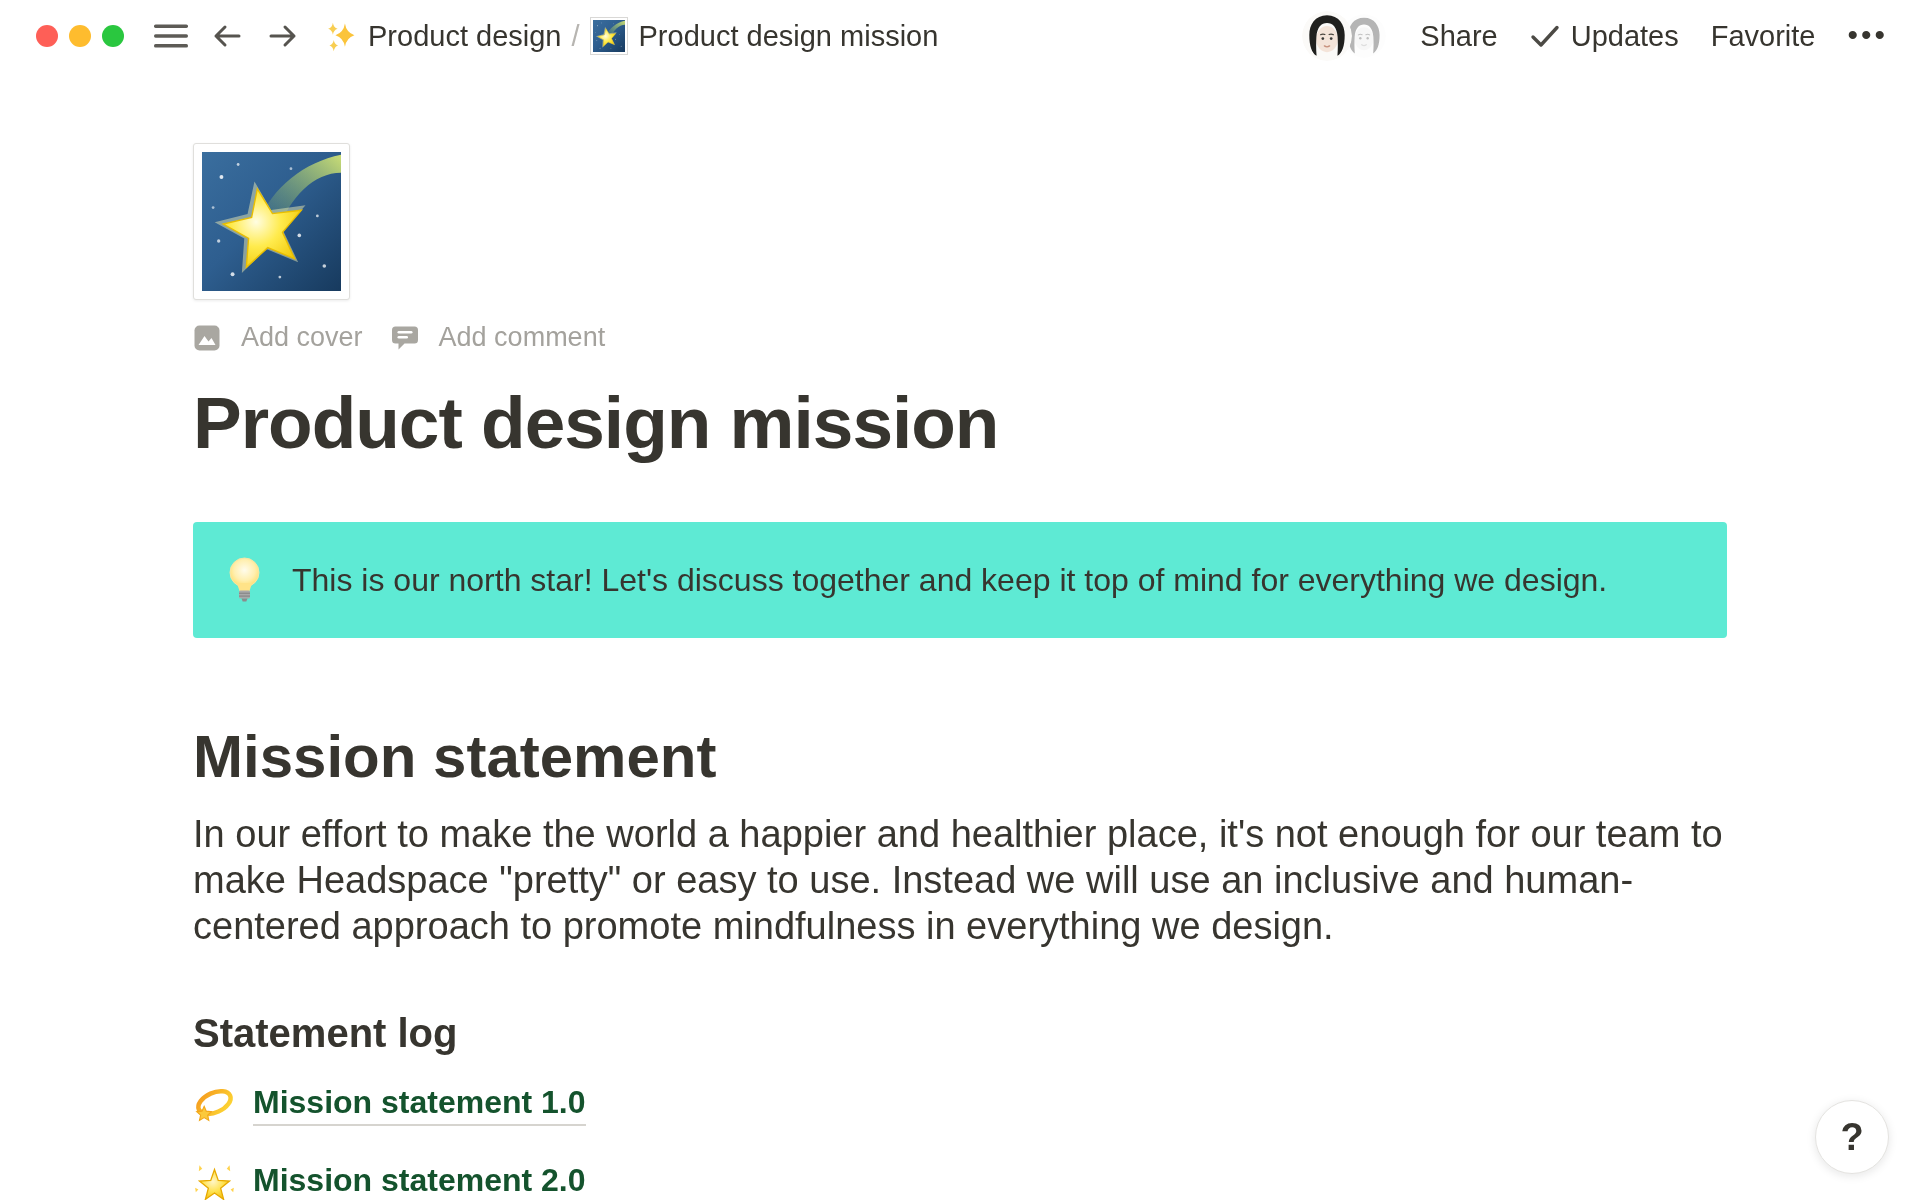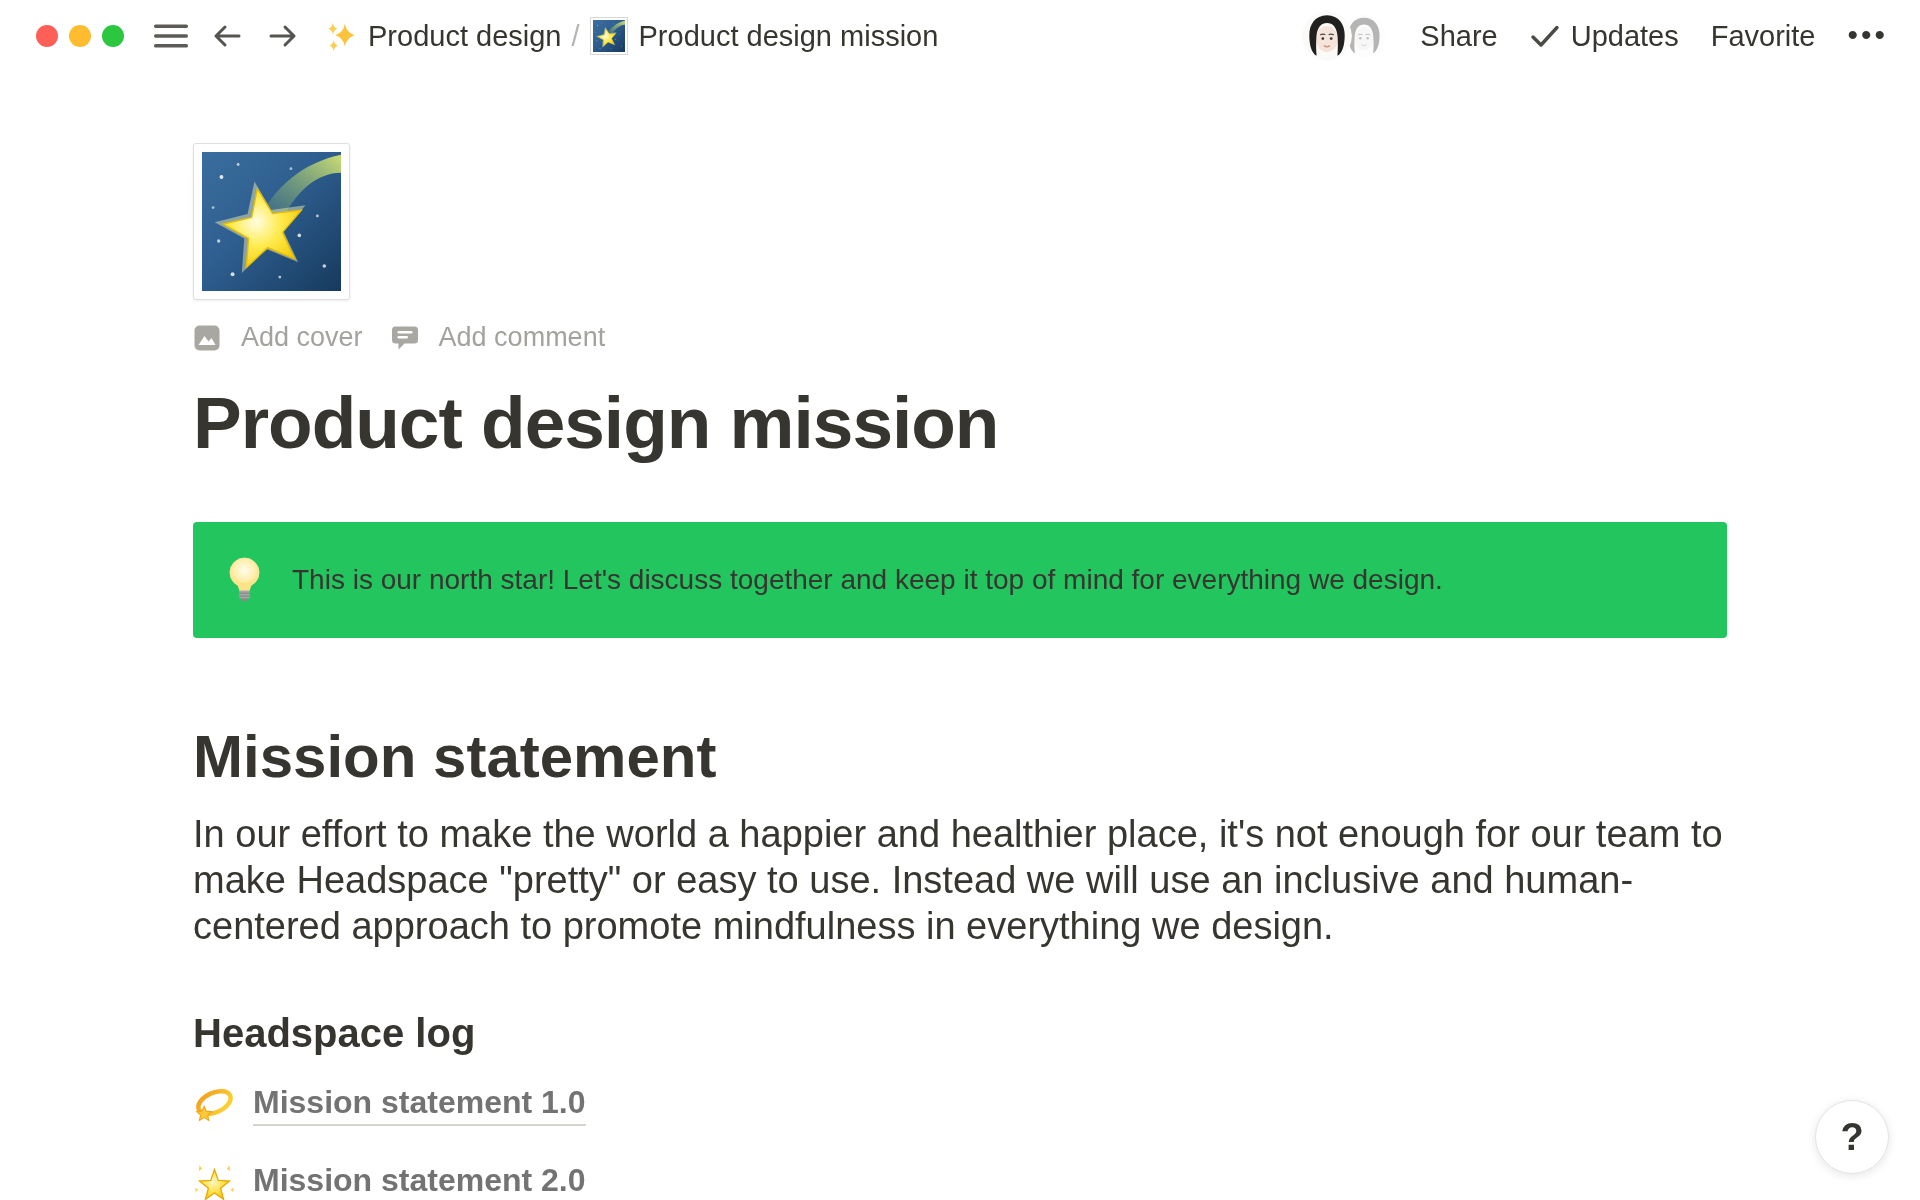--- a/index.html
+++ b/index.html
@@ -46,33 +46,33 @@
     padding:8px; box-shadow:0 1px 3px rgba(15,15,15,.08); cursor:pointer;
   }
   .page-icon-box svg { width:100%; height:100%; display:block; }
 
   .page-actions { display:flex; align-items:center; gap:28px; margin-top:22px; color:#A4A29D; font-size:27px; }
   .page-action { display:flex; align-items:center; gap:20px; color:#A4A29D; border-radius:4px; }
 
   .page-title { font-size:73px; font-weight:700; letter-spacing:-1px; margin-top:28px; color:#37352F; }
 
   .callout {
-    margin-top:58px; height:116px; background:#22c55e; border-radius:4px;
-    display:flex; align-items:center; gap:32px; padding:0 36px; font-size:28px; line-height:1.45;
+    margin-top:58px; height:116px; background:#5eead4; border-radius:4px;
+    display:flex; align-items:center; gap:32px; padding:0 36px; font-size:32px; line-height:1.45;
   }
   .callout .bulb { width:31px; height:46px; flex:none; }
 
   .h-mission { font-size:60px; font-weight:700; margin-top:84px; }
   .p-mission { font-size:38px; line-height:46px; margin-top:20px; }
 
   .h-log { font-size:40px; font-weight:700; margin-top:62px; }
 
   .page-link { display:flex; align-items:center; gap:17px; margin-top:20px; height:58px; width:max-content; cursor:pointer; }
   .page-link .ico { width:43px; height:43px; flex:none; }
-  .link-text { font-size:32px; font-weight:600; color:#737373; border-bottom:2px solid #D6D4CF; padding-bottom:3px; }
+  .link-text { font-size:32px; font-weight:600; color:#14532d; border-bottom:2px solid #D6D4CF; padding-bottom:3px; }
 
   .help-button {
     position:fixed; right:31px; bottom:26px; width:74px; height:74px; border-radius:50%;
     background:#fff; border:1px solid #E4E3E0; box-shadow:0 2px 10px rgba(15,15,15,.1);
     display:flex; align-items:center; justify-content:center;
     font-size:38px; font-weight:700; color:#37352F; z-index:10;
   }
   .hidden-defs { position:absolute; width:0; height:0; overflow:hidden; }
 </style>
 </head>
@@ -297,21 +297,21 @@
     <svg class="bulb">
         <use href="#i-bulb"></use>
       </svg>
     <p>This is our north star! Let's discuss together and keep it top of mind for everything we design.</p>
   </div>
 
   <h2 class="h-mission">Mission statement</h2>
 
   <p class="p-mission">In our effort to make the world a happier and healthier place, it's not enough for our team to make Headspace "pretty" or easy to use. Instead we will use an inclusive and human-centered approach to promote mindfulness in everything we design.</p>
 
-  <h3 class="h-log">Headspace log</h3>
+  <h3 class="h-log">Statement log</h3>
 
   <div class="page-link">
     <svg class="ico">
         <use href="#i-dizzy"></use>
       </svg>
     <span class="link-text">Mission statement 1.0</span>
   </div>
 
   <div class="page-link">
     <svg class="ico">

